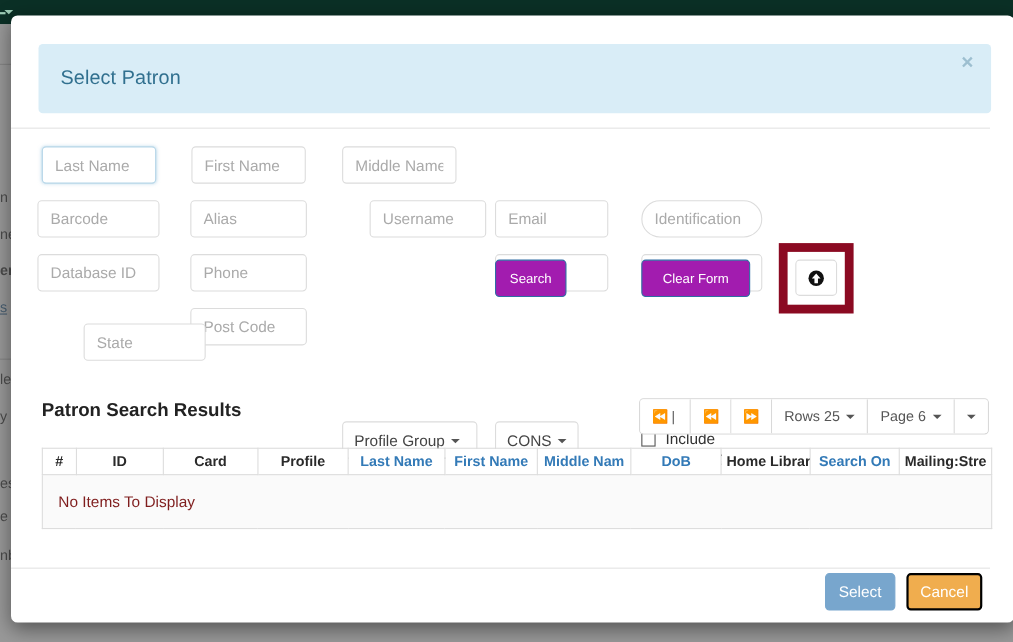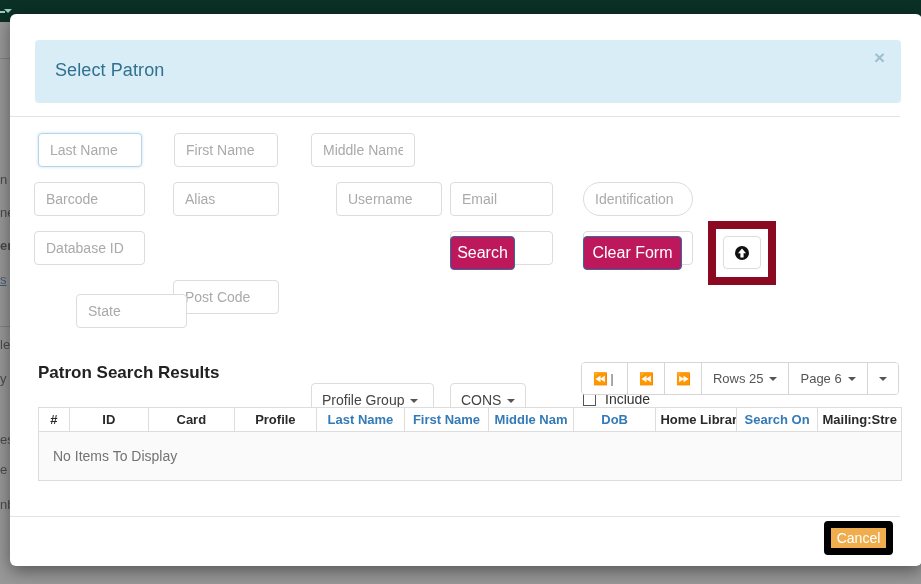--- a/index.html
+++ b/index.html
@@ -137,25 +137,25 @@
   }
   .field::placeholder { color: #aaaaaa; opacity: 1; }
   .field.focused {
     border: 1px solid #b6d6e8;
     box-shadow: 0 0 3px rgba(140,190,220,0.5);
   }
   .btn-primary {
     position: absolute;
     height: 34px;
     box-sizing: border-box;
-    background: #be185d;
+    background: #a21caf;
     border: 1px solid #2e6da4;
     border-radius: 4px;
     color: #ffffff;
-    font-size: 16px;
+    font-size: 12px;
     cursor: pointer;
     font-family: "Liberation Sans", sans-serif;
     padding: 0;
   }
   .btn-dropdown {
     position: absolute;
     height: 34px;
     box-sizing: border-box;
     background: #ffffff;
     border: 1px solid #dcdcdc;
@@ -276,21 +276,21 @@
     overflow: hidden;
     white-space: nowrap;
   }
   #results-table th.sortable { color: #337ab7; }
   #empty-row td {
     border: 1px solid #dddddd;
     border-top: none;
     background: #fafafa;
     height: 48px;
     padding: 0 0 0 14px;
-    color: #737373;
+    color: #7f1d1d;
     font-size: 14px;
     text-align: left;
   }
 
   
   #footer-divider {
     position: absolute;
     left: 0; top: 502px;
     width: 890px; height: 1px;
     background: #e3e3e3;
@@ -308,21 +308,21 @@
     cursor: pointer;
     font-family: "Liberation Sans", sans-serif;
     padding: 0;
   }
   #btn-cancel {
     position: absolute;
     left: 814px; top: 507px;
     width: 69px; height: 34px;
     box-sizing: border-box;
     background: #f0ad4e;
-    border: 7px solid #000000;
+    border: 2px solid #000000;
     border-radius: 4px;
     color: #ffffff;
     font-size: 14px;
     cursor: pointer;
     font-family: "Liberation Sans", sans-serif;
     padding: 0;
   }
 </style>
 </head>
 <body>
@@ -354,20 +354,21 @@
     <div id="modal-title">Select Patron</div>
     <button id="modal-close">×</button>
   </div>
   <div id="header-divider"></div>
 
   <div id="form-area">
       <input type="text" class="field" placeholder="Post Code" style="left: 163px; top: 163px; width: 106px;">
       <input type="text" class="field" placeholder="State" style="left: 24px; top: 177px; width: 111px; margin-left: 42px;">
       <input type="text" class="field" placeholder="City" style="left: 573px; top: 114px; width: 110px;">
       <input type="text" class="field" placeholder="Street 2" style="left: 440px; top: 114px; width: 103px;">
+      <input type="text" class="field" placeholder="Phone" style="left: 163px; top: 114px; width: 106px;">
       <input type="text" class="field" placeholder="Database ID" style="left: 24px; top: 114px; width: 111px;">
       <input type="text" class="field" placeholder="Identification" style="left: 573px; top: 65px; width: 110px; border-radius: 17px;">
       <input type="text" class="field" placeholder="Email" style="left: 440px; top: 65px; width: 103px;">
       <input type="text" class="field" placeholder="Username" style="left: 301px; top: 65px; width: 106px; margin-left: 25px;">
       <input type="text" class="field" placeholder="Alias" style="left: 163px; top: 65px; width: 106px;">
       <input type="text" class="field" placeholder="Barcode" style="left: 24px; top: 65px; width: 111px;">
       <input type="text" class="field" placeholder="Middle Name" style="left: 301px; top: 16px; width: 104px;">
       <input type="text" class="field" placeholder="First Name" style="left: 164px; top: 16px; width: 104px;">
       <input type="text" class="field focused" placeholder="Last Name" style="left: 28px; top: 16px; width: 104px;">
 
@@ -448,14 +449,15 @@
         </tr>
     </thead>
     <tbody>
       <tr id="empty-row">
         <td id="empty-cell" colspan="11">No Items To Display</td>
       </tr>
     </tbody>
   </table>
 
   <div id="footer-divider"></div>
+  <button id="btn-select">Select</button>
   <button id="btn-cancel">Cancel</button>
 </div>
 
 </body></html>

